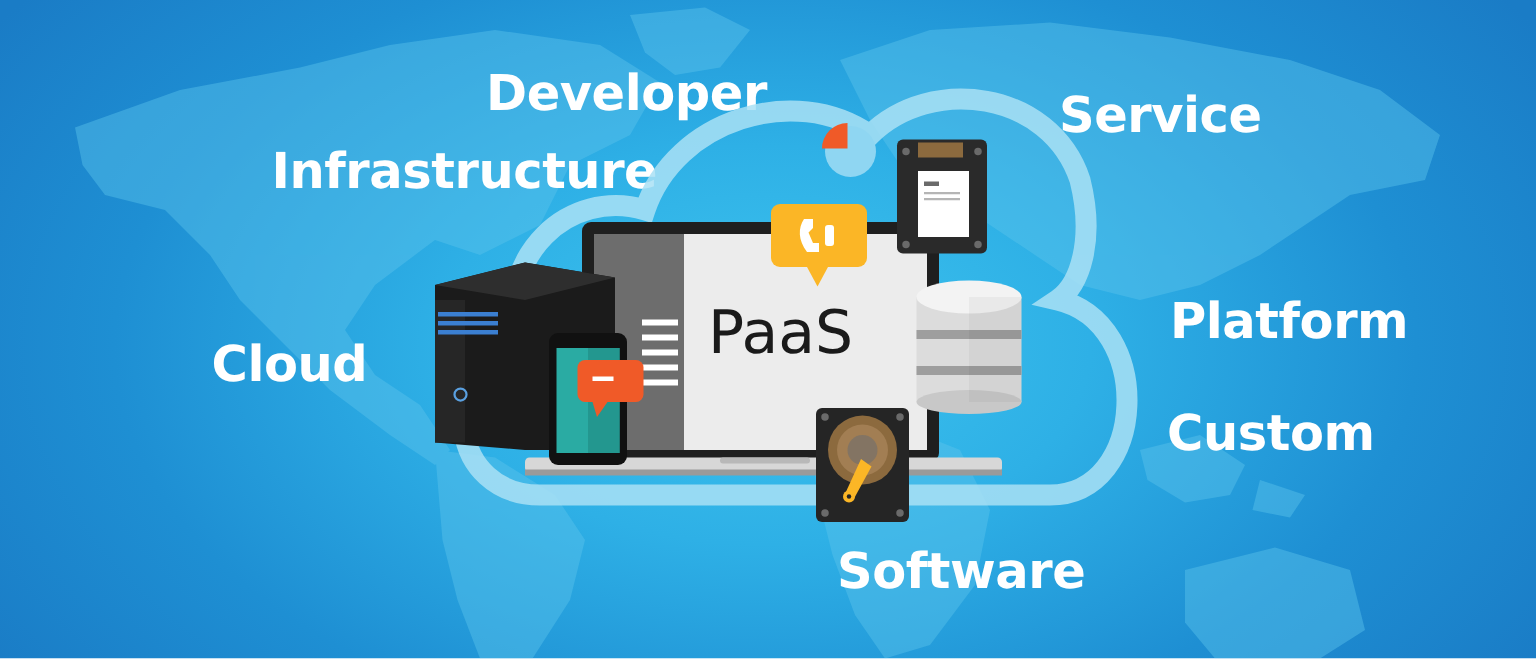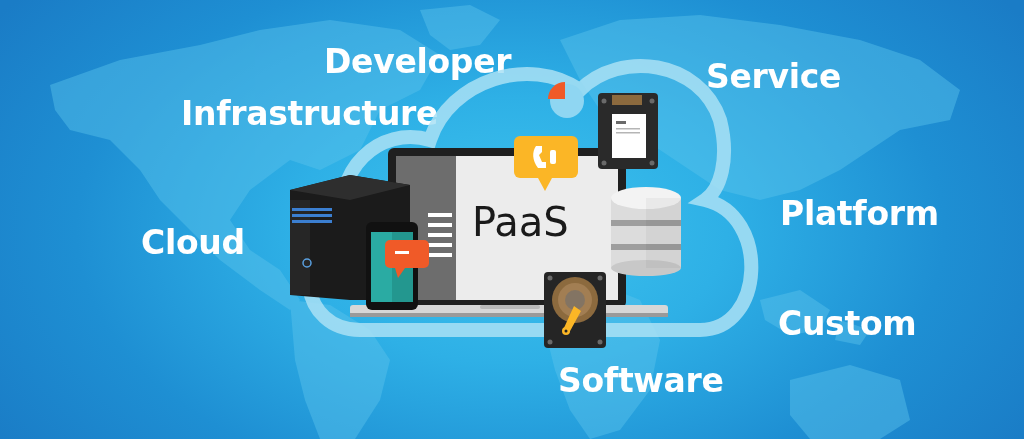--- a/index.html
+++ b/index.html
@@ -42,21 +42,21 @@
 
       <path d="M790 380 L850 365 L900 380 L910 420 L880 439 L810 439 L790 415 Z"></path>
     </g>
   </svg>
 
   <span class="label" style="left:324px; top:45px;">Developer</span>
   <span class="label" style="left:181px; top:97px;">Infrastructure</span>
   <span class="label" style="left:706px; top:60px;text-align:center;">Service</span>
   <span class="label" style="left:141px; top:226px;">Cloud</span>
   <span class="label" style="left:760px; top:197px;margin-left:20px;">Platform</span>
-  <span class="label" style="left:778px; top:272px;margin-top:35px;">Custom</span>
+  <span class="label" style="left:778px; top:272px;">Custom</span>
   <span class="label" style="left:558px; top:364px;">Software</span>
 
   <svg class="art" viewBox="0 0 1024 439">
 
     <g>
       <path d="M360 330 C 300 330 290 250 345 230 C 330 170 380 125 430 140 C 450 80 530 55 580 90 C 620 50 700 60 720 120 C 730 160 720 190 705 200 C 770 215 765 330 700 330 Z" fill="none" stroke="#a9e0f5" stroke-width="14" opacity="0.85"></path>
     </g>
 
     <g>
       <circle cx="567" cy="101" r="17" fill="#8fd6f2"></circle>

